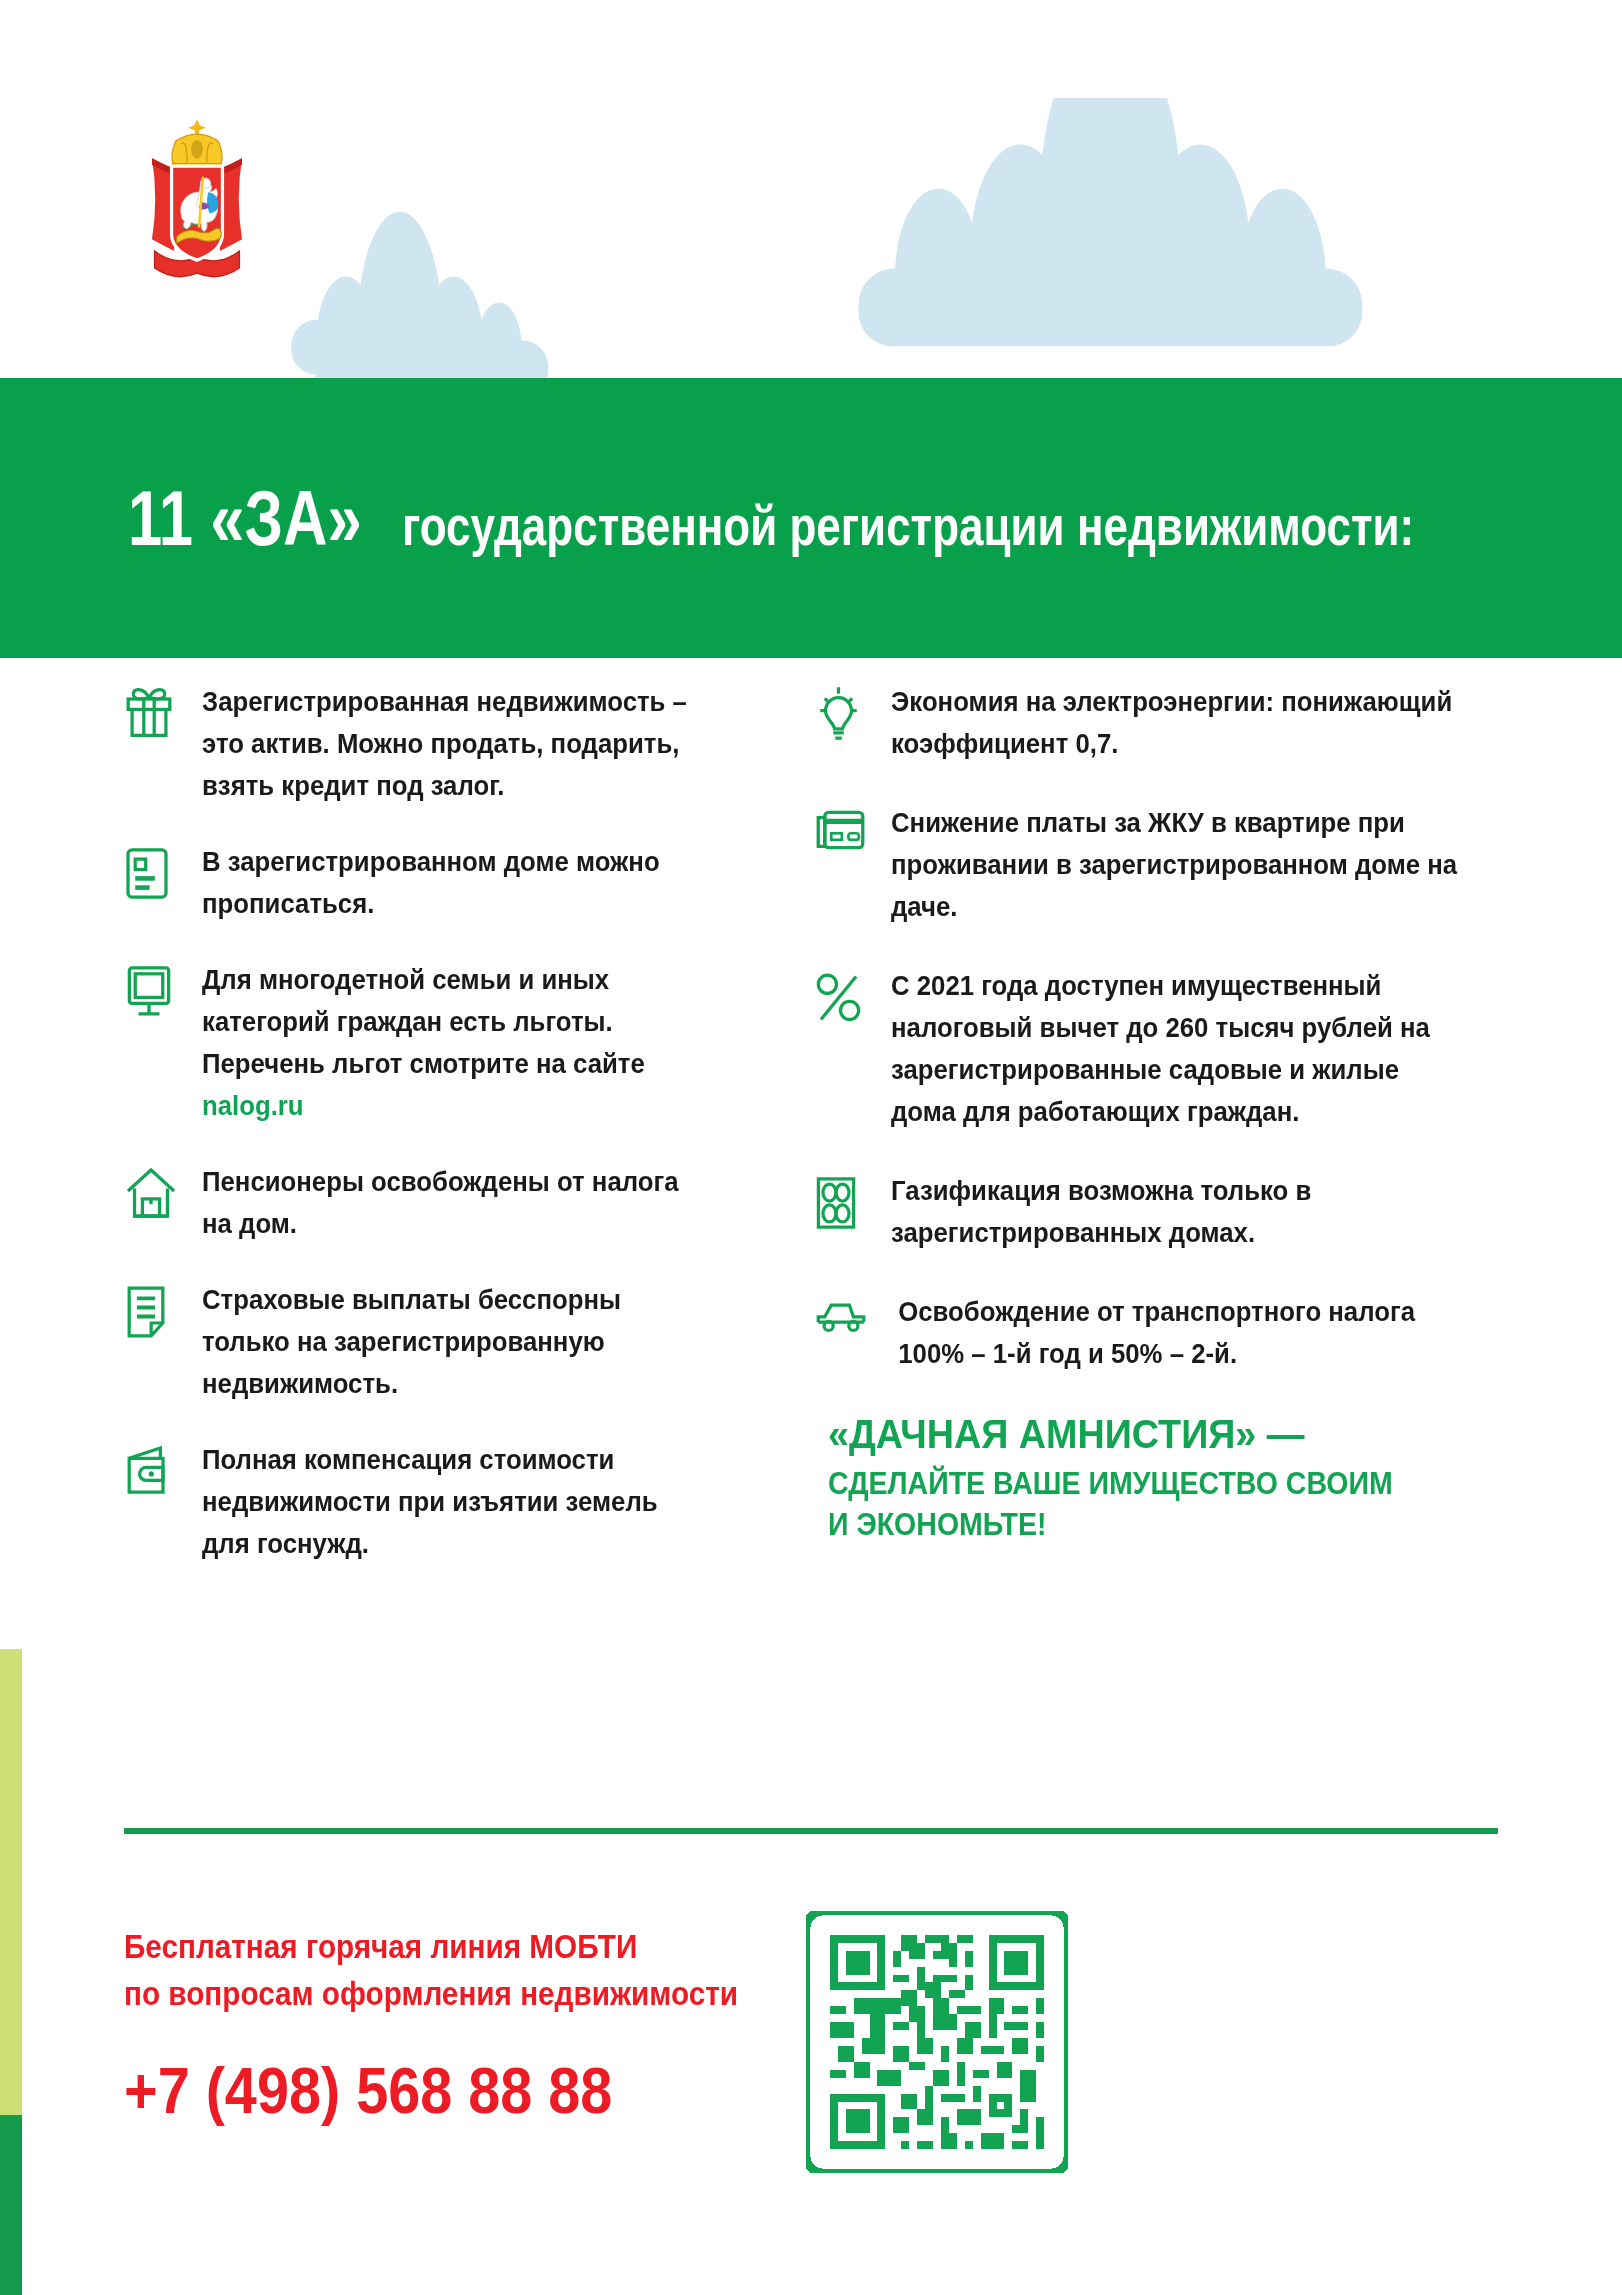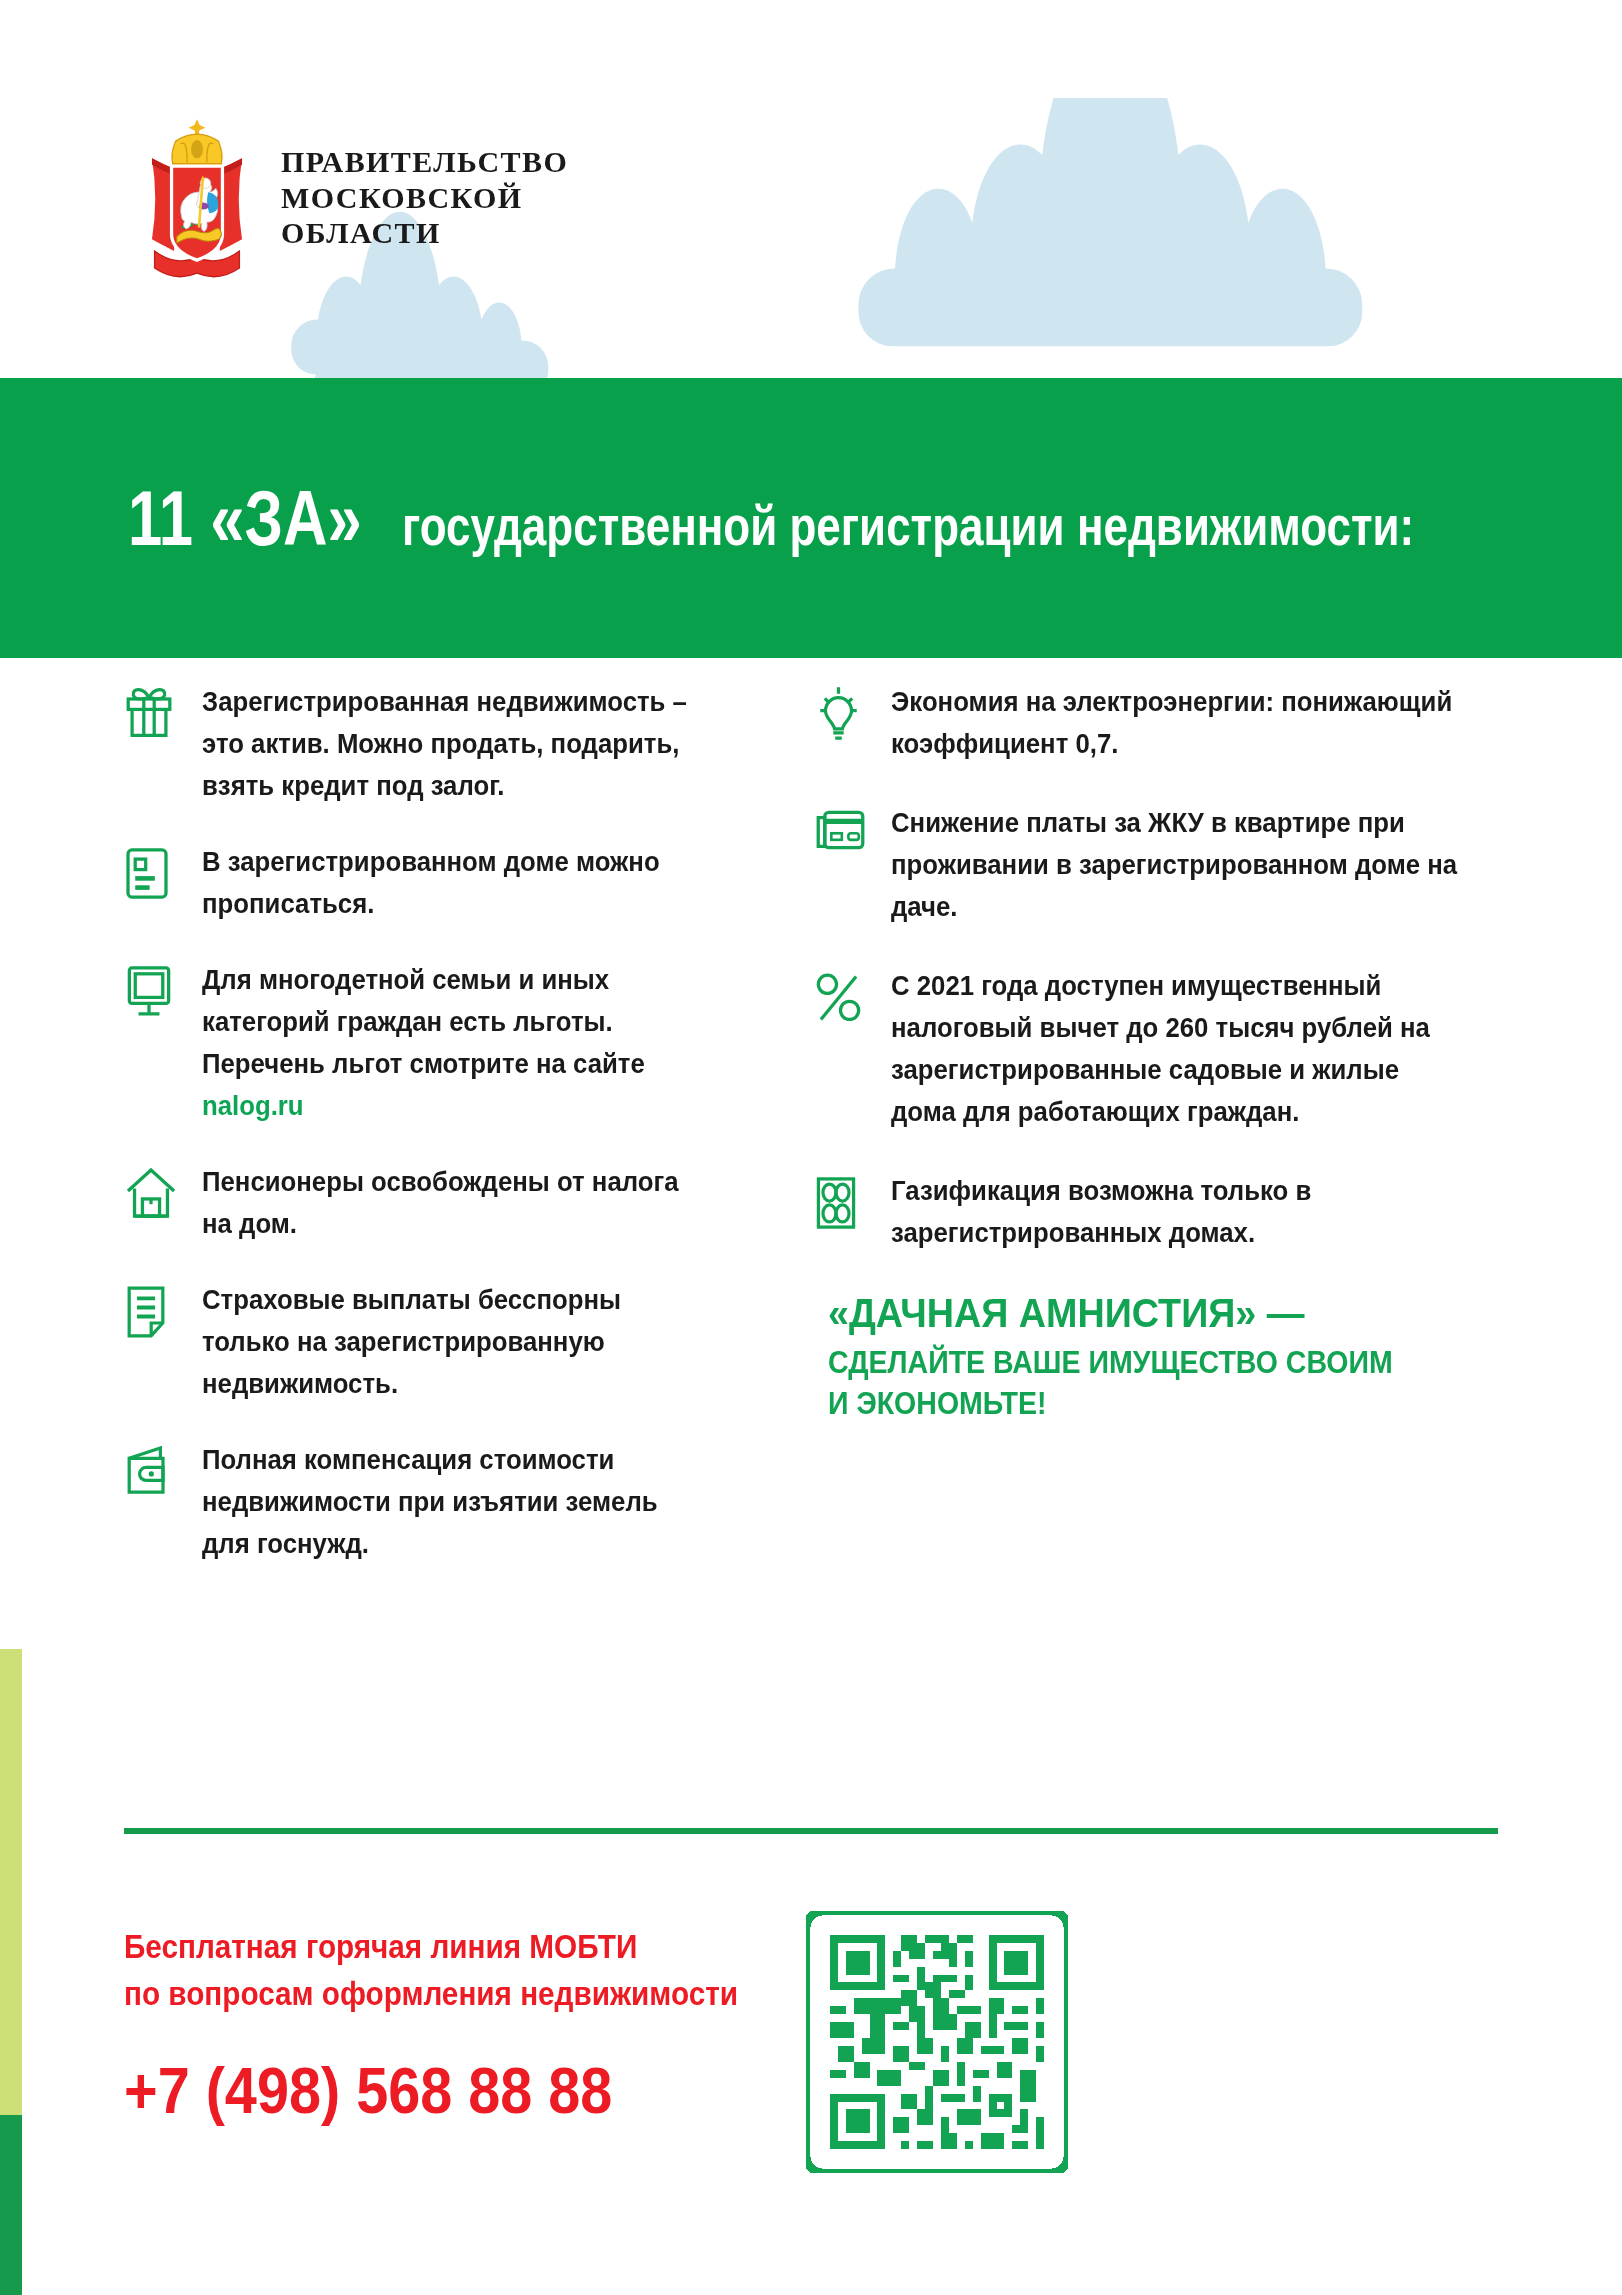--- a/index.html
+++ b/index.html
@@ -144,23 +144,20 @@
 
         <path d="M72 158 q-6 -20 6 -32 q10 -10 26 -8 q14 2 20 -6 q6 10 -2 18 q8 12 2 24 q-4 10 -14 10 q2 10 -4 14 q-6 -2 -4 -12 q-10 2 -16 -2 q-2 10 -8 10 q-6 -4 -2 -12 q-4 -2 -4 -4z" fill="#ffffff" stroke="#c9c9c9" stroke-width="1.4"></path>
 
         <path d="M100 108 q8 -10 16 -2 q4 6 -2 12 l-4 18 q-4 8 -12 6 q-6 -4 -2 -12z" fill="#ffffff" stroke="#c9c9c9" stroke-width="1.2"></path>
         <circle cx="108" cy="104" r="8" fill="#ffffff" stroke="#c9c9c9" stroke-width="1.2"></circle>
         <path d="M112 118 q16 2 16 20 q-2 12 -14 12 q-6 -14 -2 -32z" fill="#2ba3dd"></path>
         <path d="M100 134 q10 -2 14 6 q-8 8 -16 2z" fill="#8e4aa8"></path>
         <path d="M104 96 l-6 76" stroke="#f7c826" stroke-width="4"></path>
         <path d="M104 92 l-3 8 h6z" fill="#f7c826"></path>
       </svg>
-      <div class="logo-text">ПРАВИТЕЛЬСТВО
-МОСКОВСКОЙ
-ОБЛАСТИ</div>
     </div>
   </div>
 
   <div class="banner">
     <div class="banner-inner">
       <span class="banner-lead">11 «ЗА»</span>
       <span class="banner-rest">государственной регистрации недвижимости:</span>
     </div>
   </div>
 
@@ -285,20 +282,31 @@
             <rect x="8" y="6" width="54" height="74"></rect>
             <ellipse cx="25" cy="27" rx="10" ry="13"></ellipse>
             <ellipse cx="45" cy="27" rx="10" ry="13"></ellipse>
             <ellipse cx="25" cy="59" rx="10" ry="13"></ellipse>
             <ellipse cx="45" cy="59" rx="10" ry="13"></ellipse>
           </svg>
         </span>
         <div class="item-text">Газификация возможна только в зарегистрированных домах.</div>
       </div>
 
+      <div class="item item-car">
+        <span class="item-icon">
+          <svg width="56" height="39" viewBox="0 0 86 60" fill="none" stroke="#12a453" stroke-width="5">
+            <path d="M8 40 v-8 h10 l10 -18 h28 l6 18 h16 v8"></path>
+            <path d="M8 40 h70"></path>
+            <circle cx="24" cy="46" r="7"></circle>
+            <circle cx="62" cy="46" r="7"></circle>
+          </svg>
+        </span>
+        <div class="item-text">Освобождение от транспортного налога 100% – 1-й год и 50% – 2-й.</div>
+      </div>
 
       <div class="callout">
         <div class="callout-line1">«ДАЧНАЯ АМНИСТИЯ» —</div>
         <div class="callout-line2">СДЕЛАЙТЕ ВАШЕ ИМУЩЕСТВО СВОИМ</div>
         <div class="callout-line3">И ЭКОНОМЬТЕ!</div>
       </div>
 
     </div>
   </div>
 

